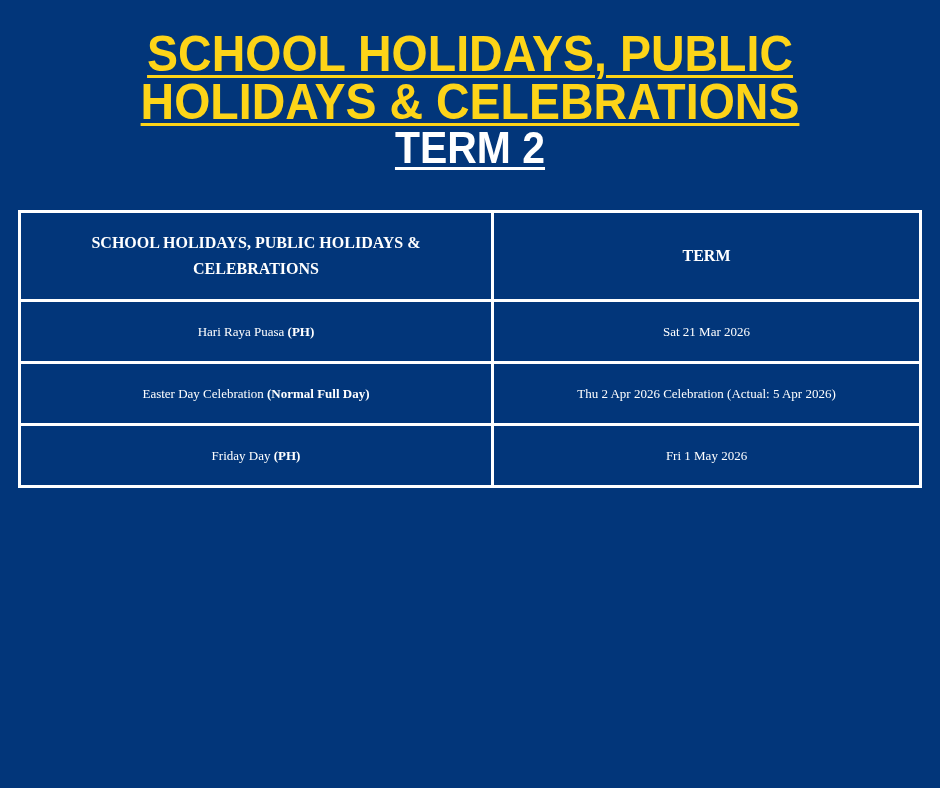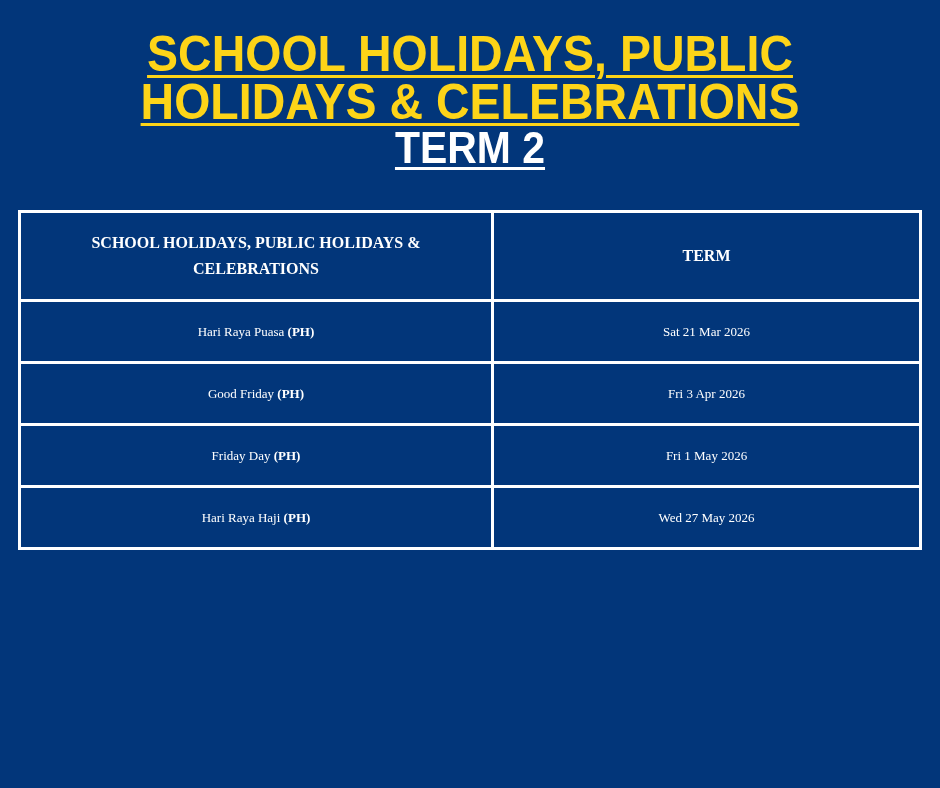--- a/index.html
+++ b/index.html
@@ -77,25 +77,21 @@
       <th class="col1">SCHOOL HOLIDAYS, PUBLIC HOLIDAYS &amp; CELEBRATIONS</th>
       <th>TERM</th>
     </tr>
   </thead>
   <tbody>
     <tr>
       <td><span>Hari Raya Puasa</span> <span class="tag">(PH)</span></td>
       <td>Sat 21 Mar 2026</td>
     </tr>
     <tr>
-      <td><span>Good Friday</span> <span class="tag">(PH)</span></td>
-      <td>Fri 3 Apr 2026</td>
+      <td><span>Easter Day Celebration</span> <span class="tag">(Normal Full Day)</span></td>
+      <td>Thu 2 Apr 2026 Celebration (Actual: 5 Apr 2026)</td>
     </tr>
     <tr>
       <td><span>Friday Day</span> <span class="tag">(PH)</span></td>
       <td>Fri 1 May 2026</td>
     </tr>
-    <tr>
-      <td><span>Hari Raya Haji</span> <span class="tag">(PH)</span></td>
-      <td>Wed 27 May 2026</td>
-    </tr>
   </tbody>
 </table>
 
 </body></html>

